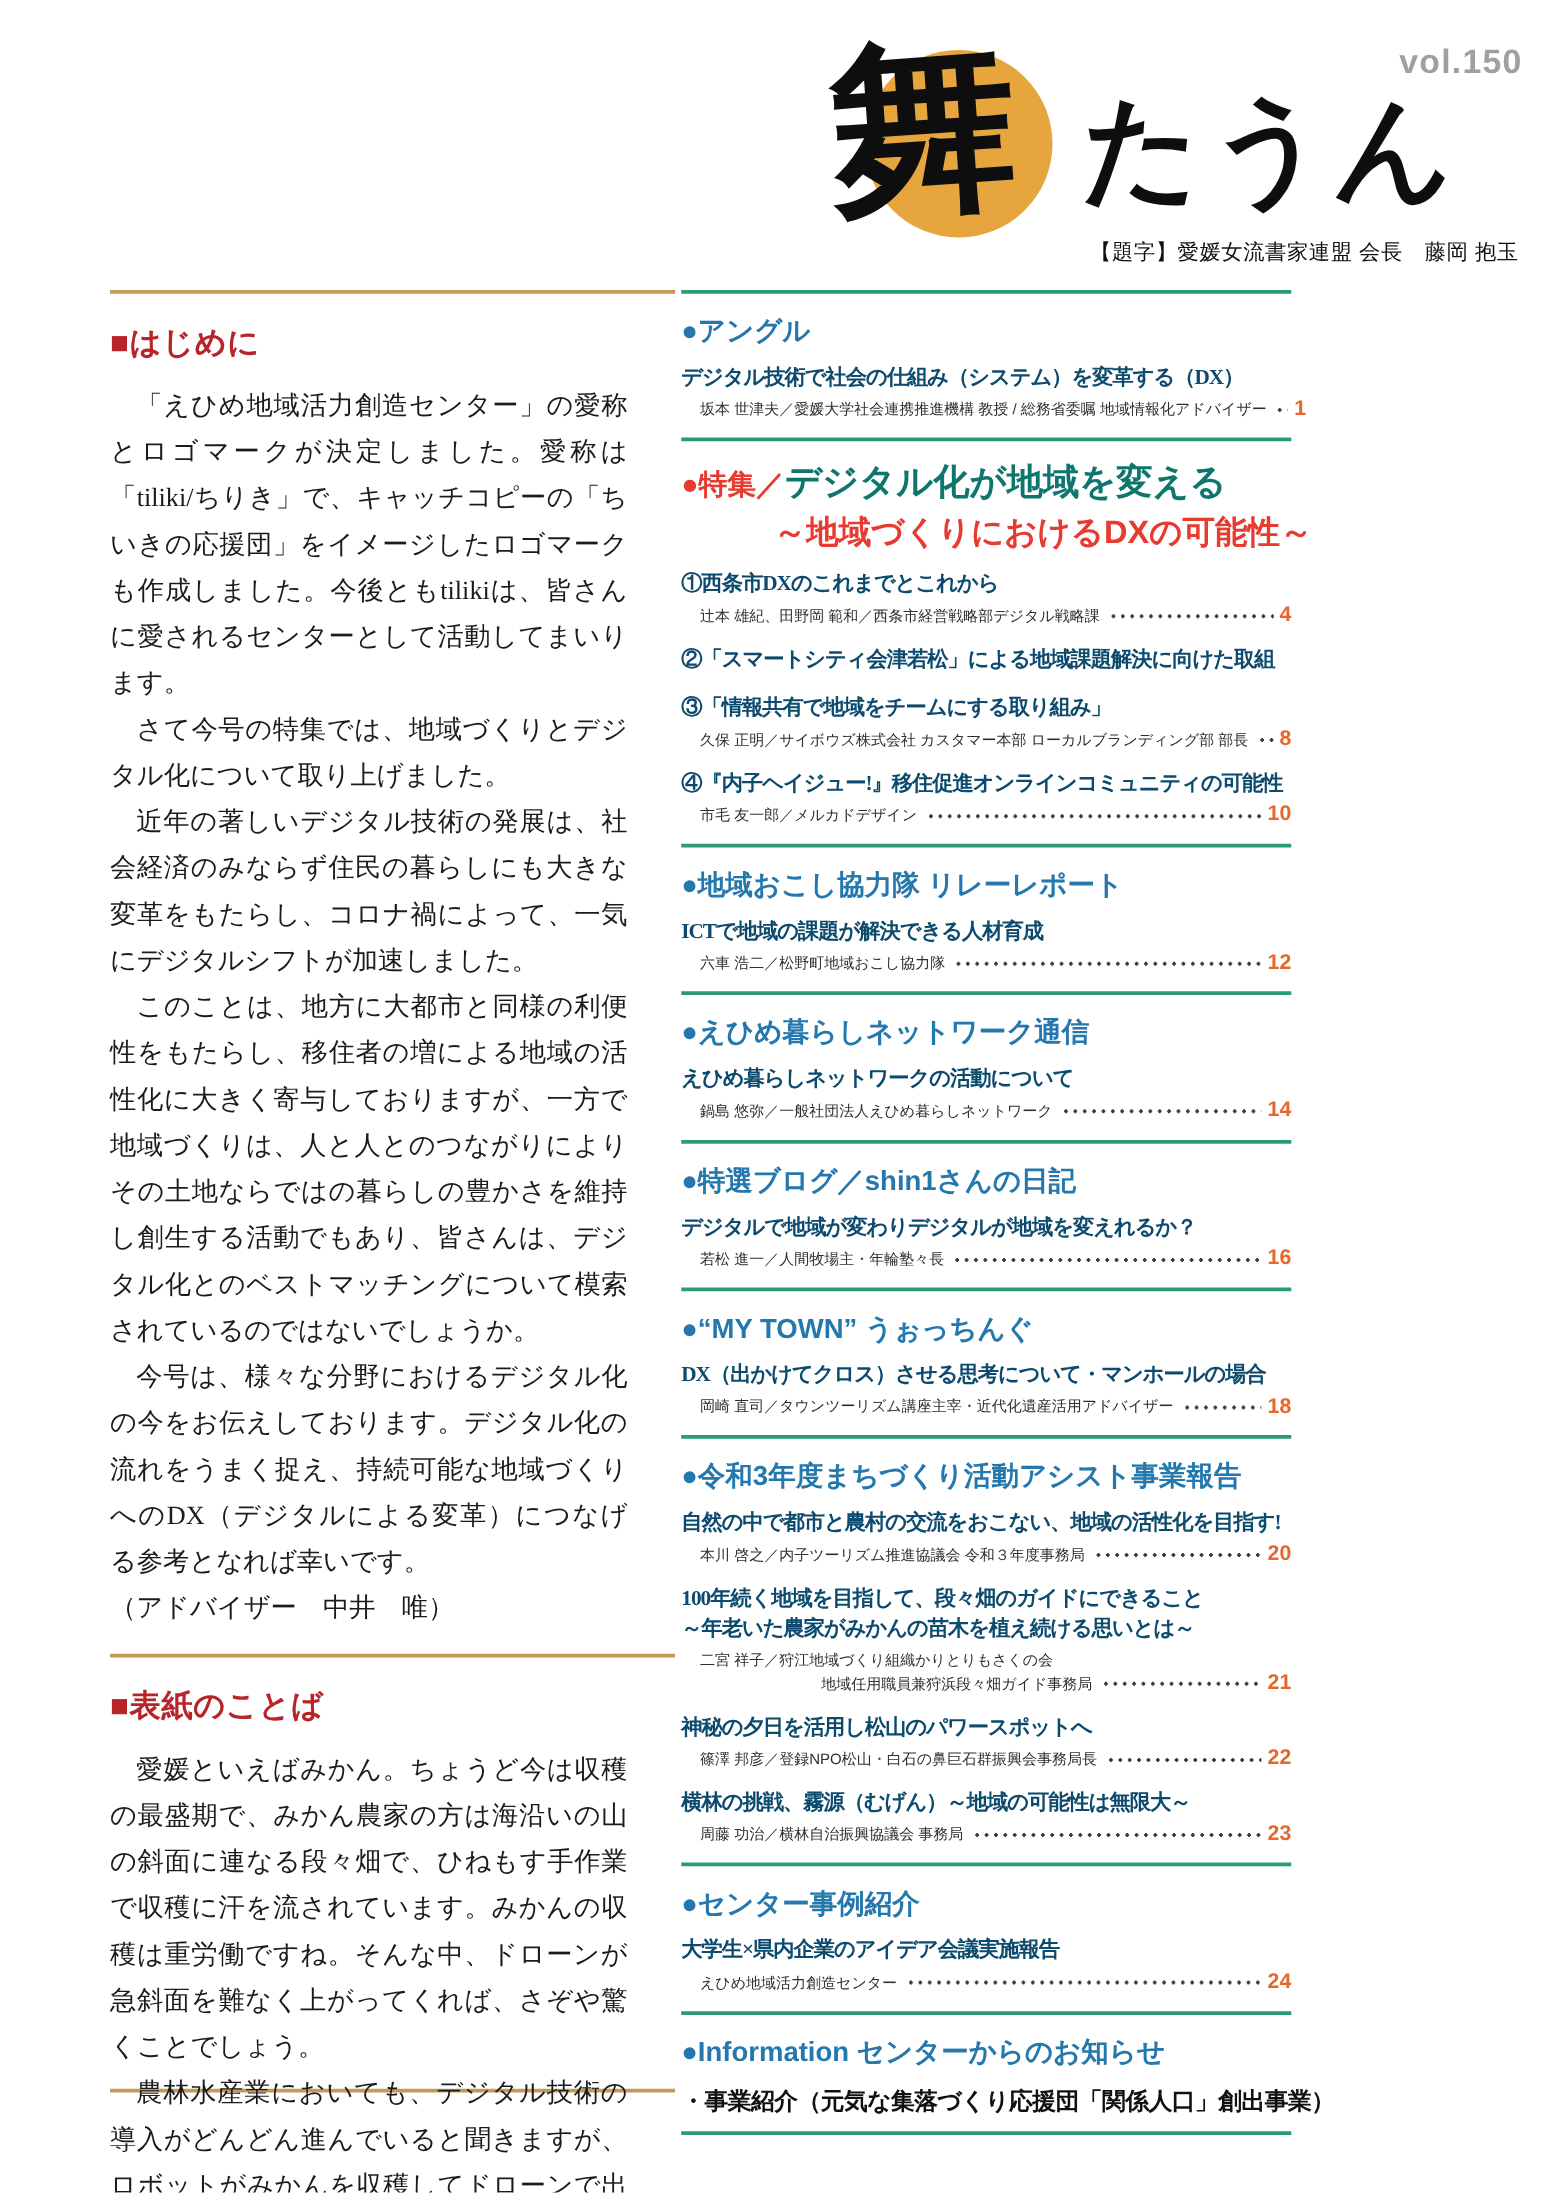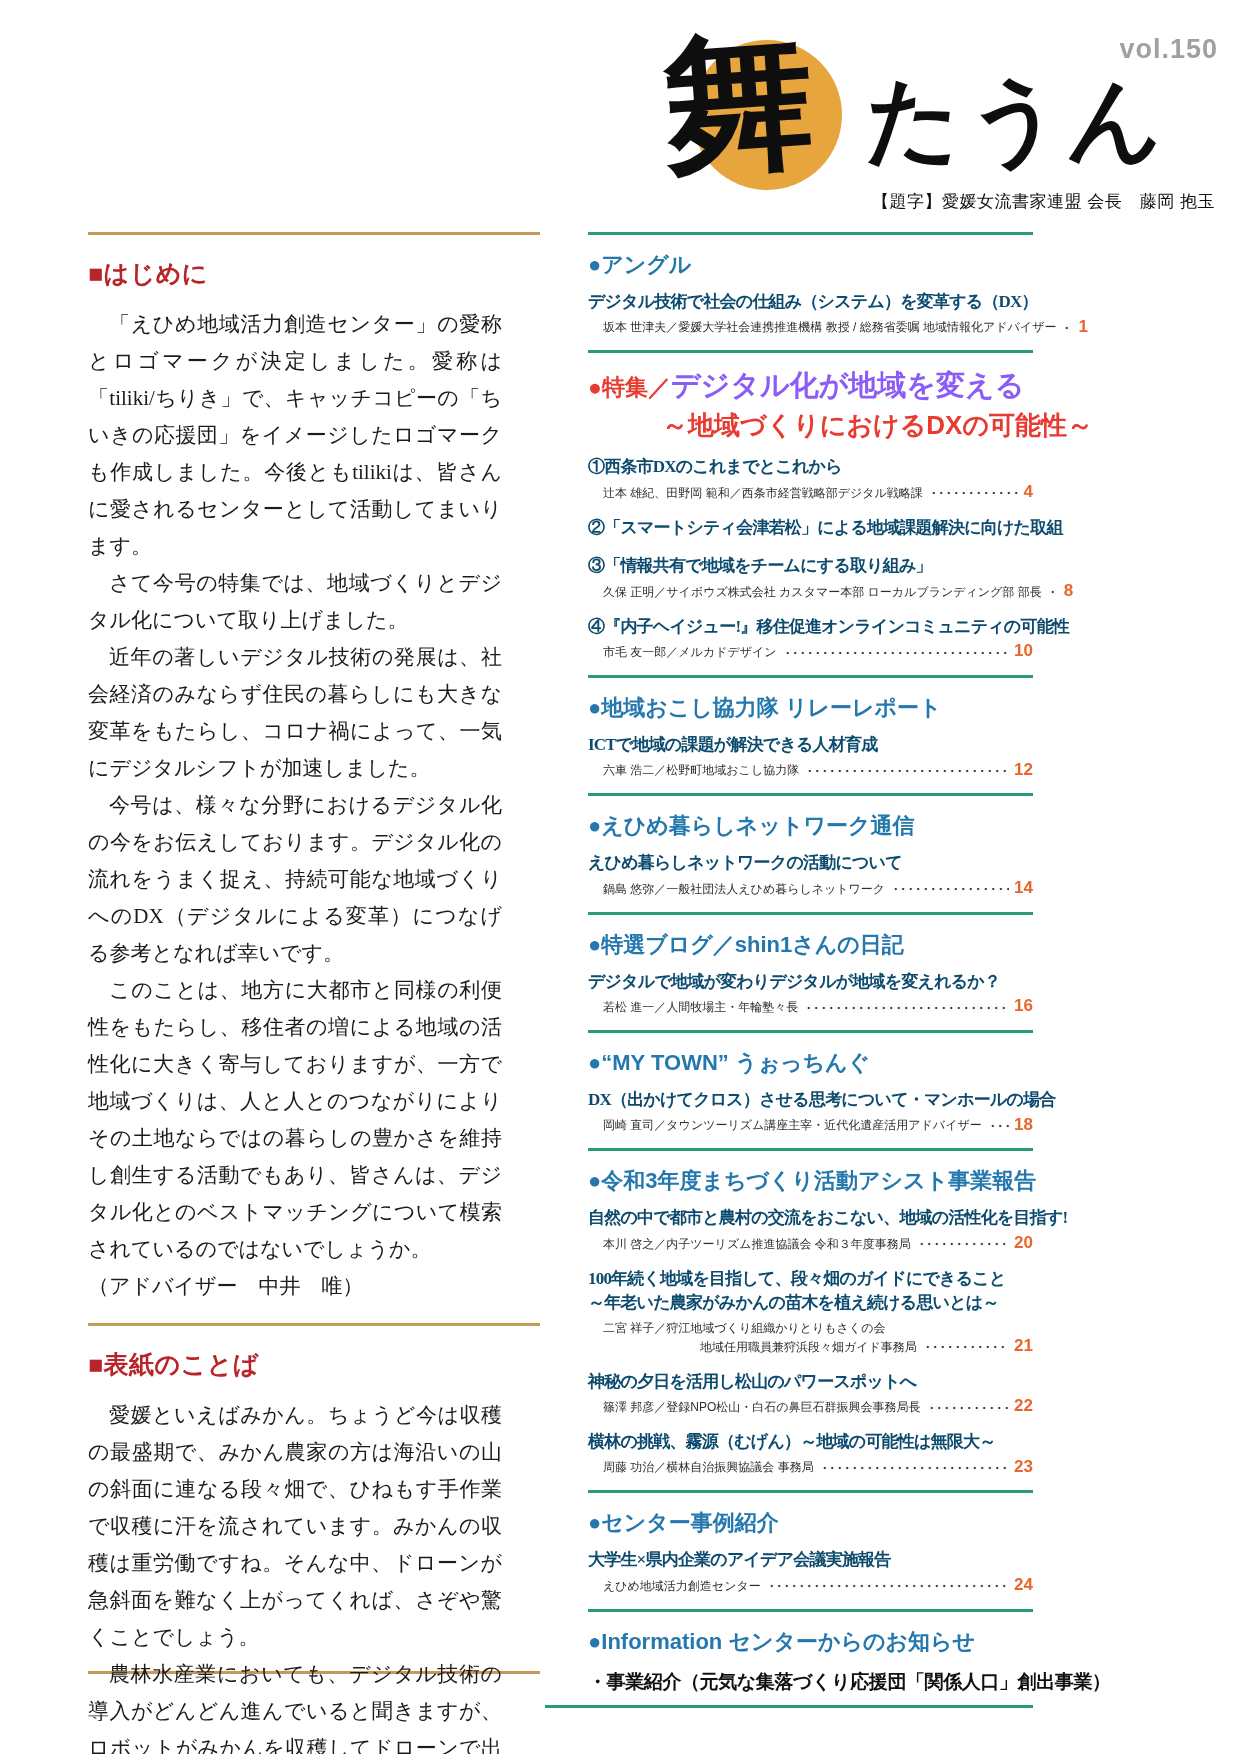--- a/index.html
+++ b/index.html
@@ -49,25 +49,25 @@
   .sig {
     font-family:"Liberation Serif","DejaVu Serif",serif;
     font-size:21px; line-height:37px; text-align:left; color:#1b1b1b;
   }
   .intro-sig { padding-right:24px; }
   
   .toc-col {
     position:absolute; left:545px; top:232px; width:488px; min-height:1426px;
     border-bottom:3px solid #2b9c72;
   }
-  .toc-sec { border-top:3px solid #2b9c72; padding:13px 0 8px;margin-left:43px; }
+  .toc-sec { border-top:3px solid #2b9c72; padding:13px 0 8px; }
   .bhead { font-size:22px; font-weight:bold; color:#2478ad; margin:2px 0 10px; white-space:nowrap; }
   .fline { white-space:nowrap; margin-bottom:2px; }
   .fpre  { font-size:23px; font-weight:bold; color:#e73a30; }
-  .ftitle{ font-size:29px; font-weight:bold; color:#8b5cf6; }
+  .ftitle{ font-size:29px; font-weight:bold; color:#0f766e; }
   .fsub  { font-size:26px; font-weight:bold; color:#e73a30; padding-left:74px; margin:0 0 12px; white-space:nowrap; }
   .entry { margin:0 0 14px; }
   .toc-sec .entry:last-child { margin-bottom:6px; }
   .etitle {
     font-family:"Liberation Serif","DejaVu Serif",serif; font-weight:bold;
     font-size:17px; letter-spacing:-0.8px; line-height:1.45;
     color:#0c4a6e; white-space:nowrap;
   }
   .arow { display:flex; align-items:flex-end; padding-left:15px; margin-top:3px; }
   .author { font-size:12px; color:#2e2e2e; white-space:nowrap; line-height:1.5; }
@@ -91,22 +91,22 @@
 <div class="logo-kanji">舞</div>
 <div class="logo-kana">たうん</div>
 <div class="masthead-caption">【題字】愛媛女流書家連盟 会長　藤岡 抱玉</div>
 
 <aside class="left-col">
   <section>
     <h2 class="lhead">■はじめに</h2>
     <p class="lbody">「えひめ地域活力創造センター」の愛称とロゴマークが決定しました。愛称は「tiliki/ちりき」で、キャッチコピーの「ちいきの応援団」をイメージしたロゴマークも作成しました。今後ともtilikiは、皆さんに愛されるセンターとして活動してまいります。</p>
     <p class="lbody">さて今号の特集では、地域づくりとデジタル化について取り上げました。</p>
     <p class="lbody">近年の著しいデジタル技術の発展は、社会経済のみならず住民の暮らしにも大きな変革をもたらし、コロナ禍によって、一気にデジタルシフトが加速しました。</p>
+    <p class="lbody">このことは、地方に大都市と同様の利便性をもたらし、移住者の増による地域の活性化に大きく寄与しておりますが、一方で地域づくりは、人と人とのつながりによりその土地ならではの暮らしの豊かさを維持し創生する活動でもあり、皆さんは、デジタル化とのベストマッチングについて模索されているのではないでしょうか。</p>
     <p class="lbody">今号は、様々な分野におけるデジタル化の今をお伝えしております。デジタル化の流れをうまく捉え、持続可能な地域づくりへのDX（デジタルによる変革）につなげる参考となれば幸いです。</p>
-    <p class="lbody">このことは、地方に大都市と同様の利便性をもたらし、移住者の増による地域の活性化に大きく寄与しておりますが、一方で地域づくりは、人と人とのつながりによりその土地ならではの暮らしの豊かさを維持し創生する活動でもあり、皆さんは、デジタル化とのベストマッチングについて模索されているのではないでしょうか。</p>
     <p class="sig intro-sig">（アドバイザー　中井　唯）</p>
   </section>
   <section class="cover-sec">
     <h2 class="lhead">■表紙のことば</h2>
     <p class="lbody">愛媛といえばみかん。ちょうど今は収穫の最盛期で、みかん農家の方は海沿いの山の斜面に連なる段々畑で、ひねもす手作業で収穫に汗を流されています。みかんの収穫は重労働ですね。そんな中、ドローンが急斜面を難なく上がってくれば、さぞや驚くことでしょう。</p>
     <p class="lbody">農林水産業においても、デジタル技術の導入がどんどん進んでいると聞きますが、ロボットがみかんを収穫してドローンで出荷する時代が来れば、愛媛でみかん作りにチャレンジしてみようという若者が増えるかもしれませんね。</p>
 
   </section>
 </aside>
 

